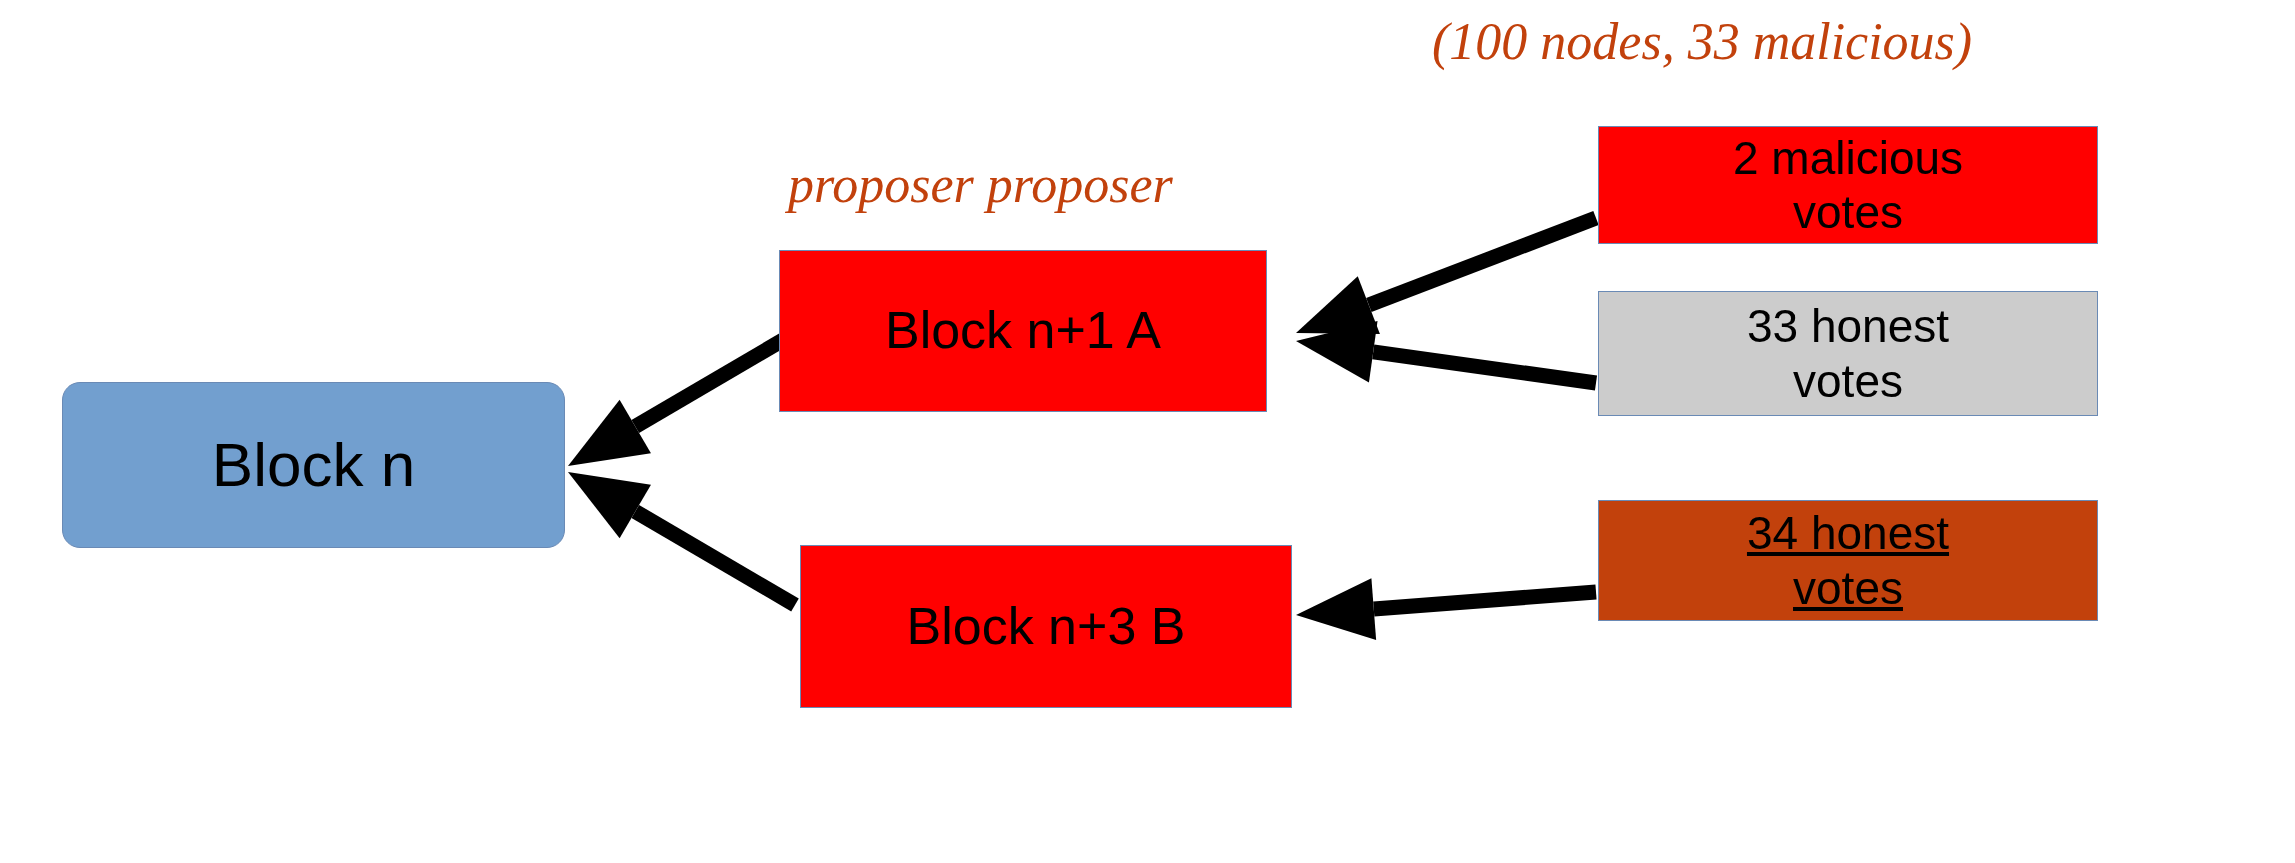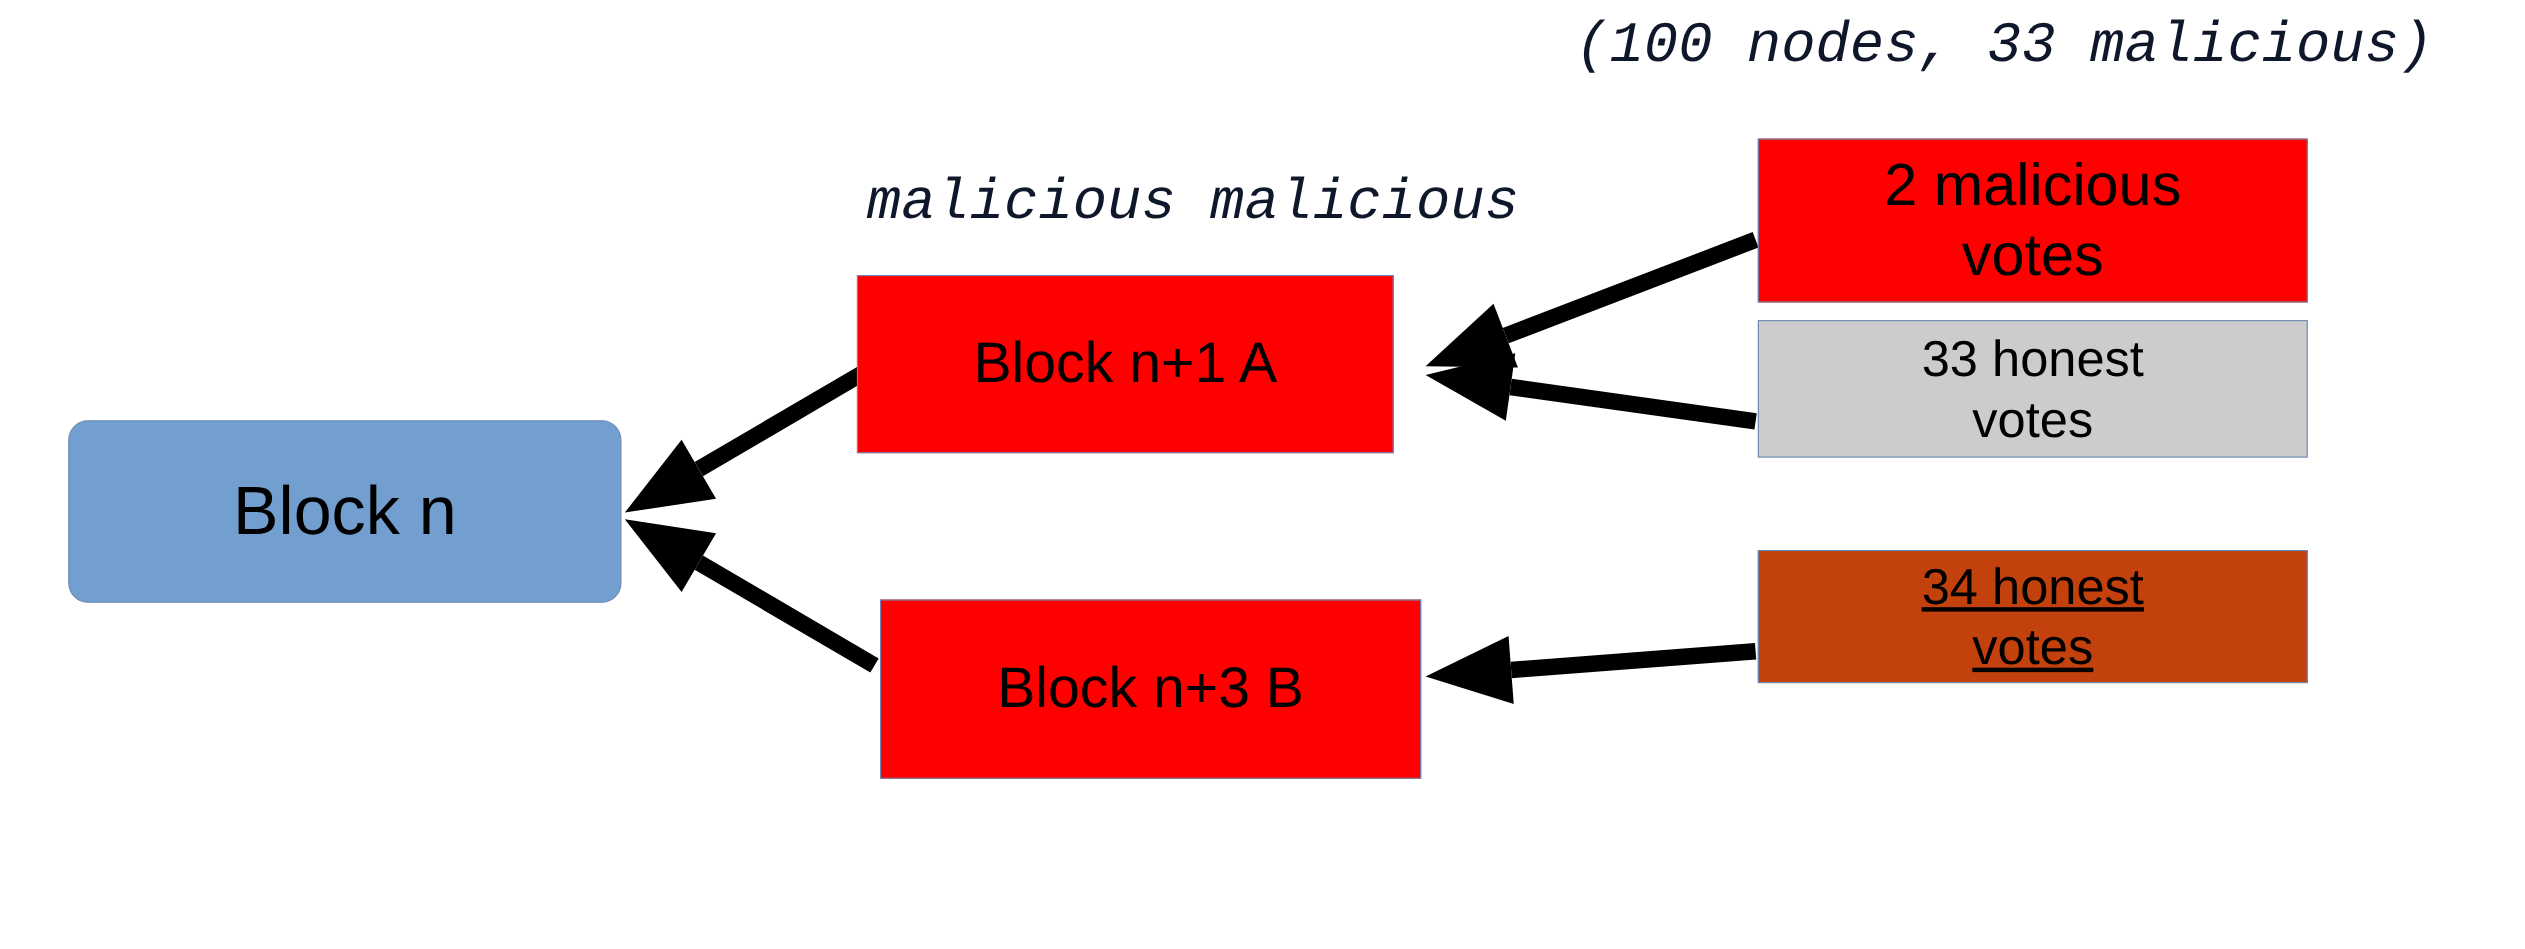--- a/index.html
+++ b/index.html
@@ -32,24 +32,24 @@
     justify-content: center;
     text-align: center;
     color: #000000;
     line-height: 1.18;
     border: 1px solid #6a8ab5;
     white-space: pre-line;
     font-family: "Liberation Sans", sans-serif;
   }
   .caption {
     position: absolute;
-    color: #0f172a;
+    color: #c2410c;
     font-style: italic;
     white-space: nowrap;
-    font-family: Liberation Mono, monospace;
+    font-family: Liberation Serif, serif;
   }
 </style>
 </head>
 <body>
 
 <div id="canvas">
 
   <svg id="diagram-svg" viewBox="0 0 2295 863" preserveAspectRatio="none" aria-hidden="true">
     <g id="edges-group">
         <polygon points="796.2071037521569,323.5297652242676 631.4975454197742,420.08364424669884 639.0833379154604,433.0241137981637 803.7928962478431,336.4702347757324" fill="#000000"></polygon>
@@ -64,26 +64,26 @@
         <polygon points="1296,615 1371.402059730668,578.1282033476426 1376.1414848276809,639.9467915695506" fill="#000000"></polygon>
       </g>
   </svg>
 
   <div class="node-box" id="node-block-n" style="left: 62px; top: 382px; width: 503px; height: 166px; background: rgb(114, 159, 207); font-size: 62px; border-color: rgb(106, 138, 181); border-radius: 18px;">Block n</div>
 
   <div class="node-box" id="node-block-n1-a" style="left: 779px; top: 250px; width: 488px; height: 162px; background: rgb(255, 0, 0); font-size: 52px; border-color: rgb(106, 138, 181);">Block n+1 A</div>
 
   <div class="node-box" id="node-block-n1-b" style="left: 800px; top: 545px; width: 492px; height: 163px; background: rgb(255, 0, 0); font-size: 52px; border-color: rgb(106, 138, 181);">Block n+3 B</div>
 
-  <div class="node-box" id="node-malicious-votes" style="left: 1598px; top: 126px; width: 500px; height: 149px; background: rgb(255, 0, 0); font-size: 54px; border-color: rgb(106, 138, 181);">2 malicious
+  <div class="node-box" id="node-malicious-votes" style="left: 1598px; top: 126px; width: 500px; height: 118px; background: rgb(255, 0, 0); font-size: 46px; border-color: rgb(106, 138, 181);">2 malicious
 votes</div>
 
   <div class="node-box" id="node-honest-votes-33" style="left: 1598px; top: 291px; width: 500px; height: 125px; background: rgb(204, 204, 204); font-size: 46px; border-color: rgb(106, 138, 181);">33 honest
 votes</div>
 
   <div class="node-box" id="node-honest-votes-34" style="left: 1598px; top: 500px; width: 500px; height: 121px; background: #c2410c; font-size: 46px; border-color: rgb(106, 138, 181); text-decoration: underline;">34 honest
 votes</div>
 
-  <div class="caption" id="caption-proposer" style="left: 788px; top: 155px; font-size: 52px;">malicious malicious</div>
+  <div class="caption" id="caption-proposer" style="left: 788px; top: 155px; font-size: 52px;">proposer proposer</div>
 
   <div class="caption" id="caption-network" style="left: 1432px; top: 12px; font-size: 52px;">(100 nodes, 33 malicious)</div>
 
 </div>
 
 </body></html>

